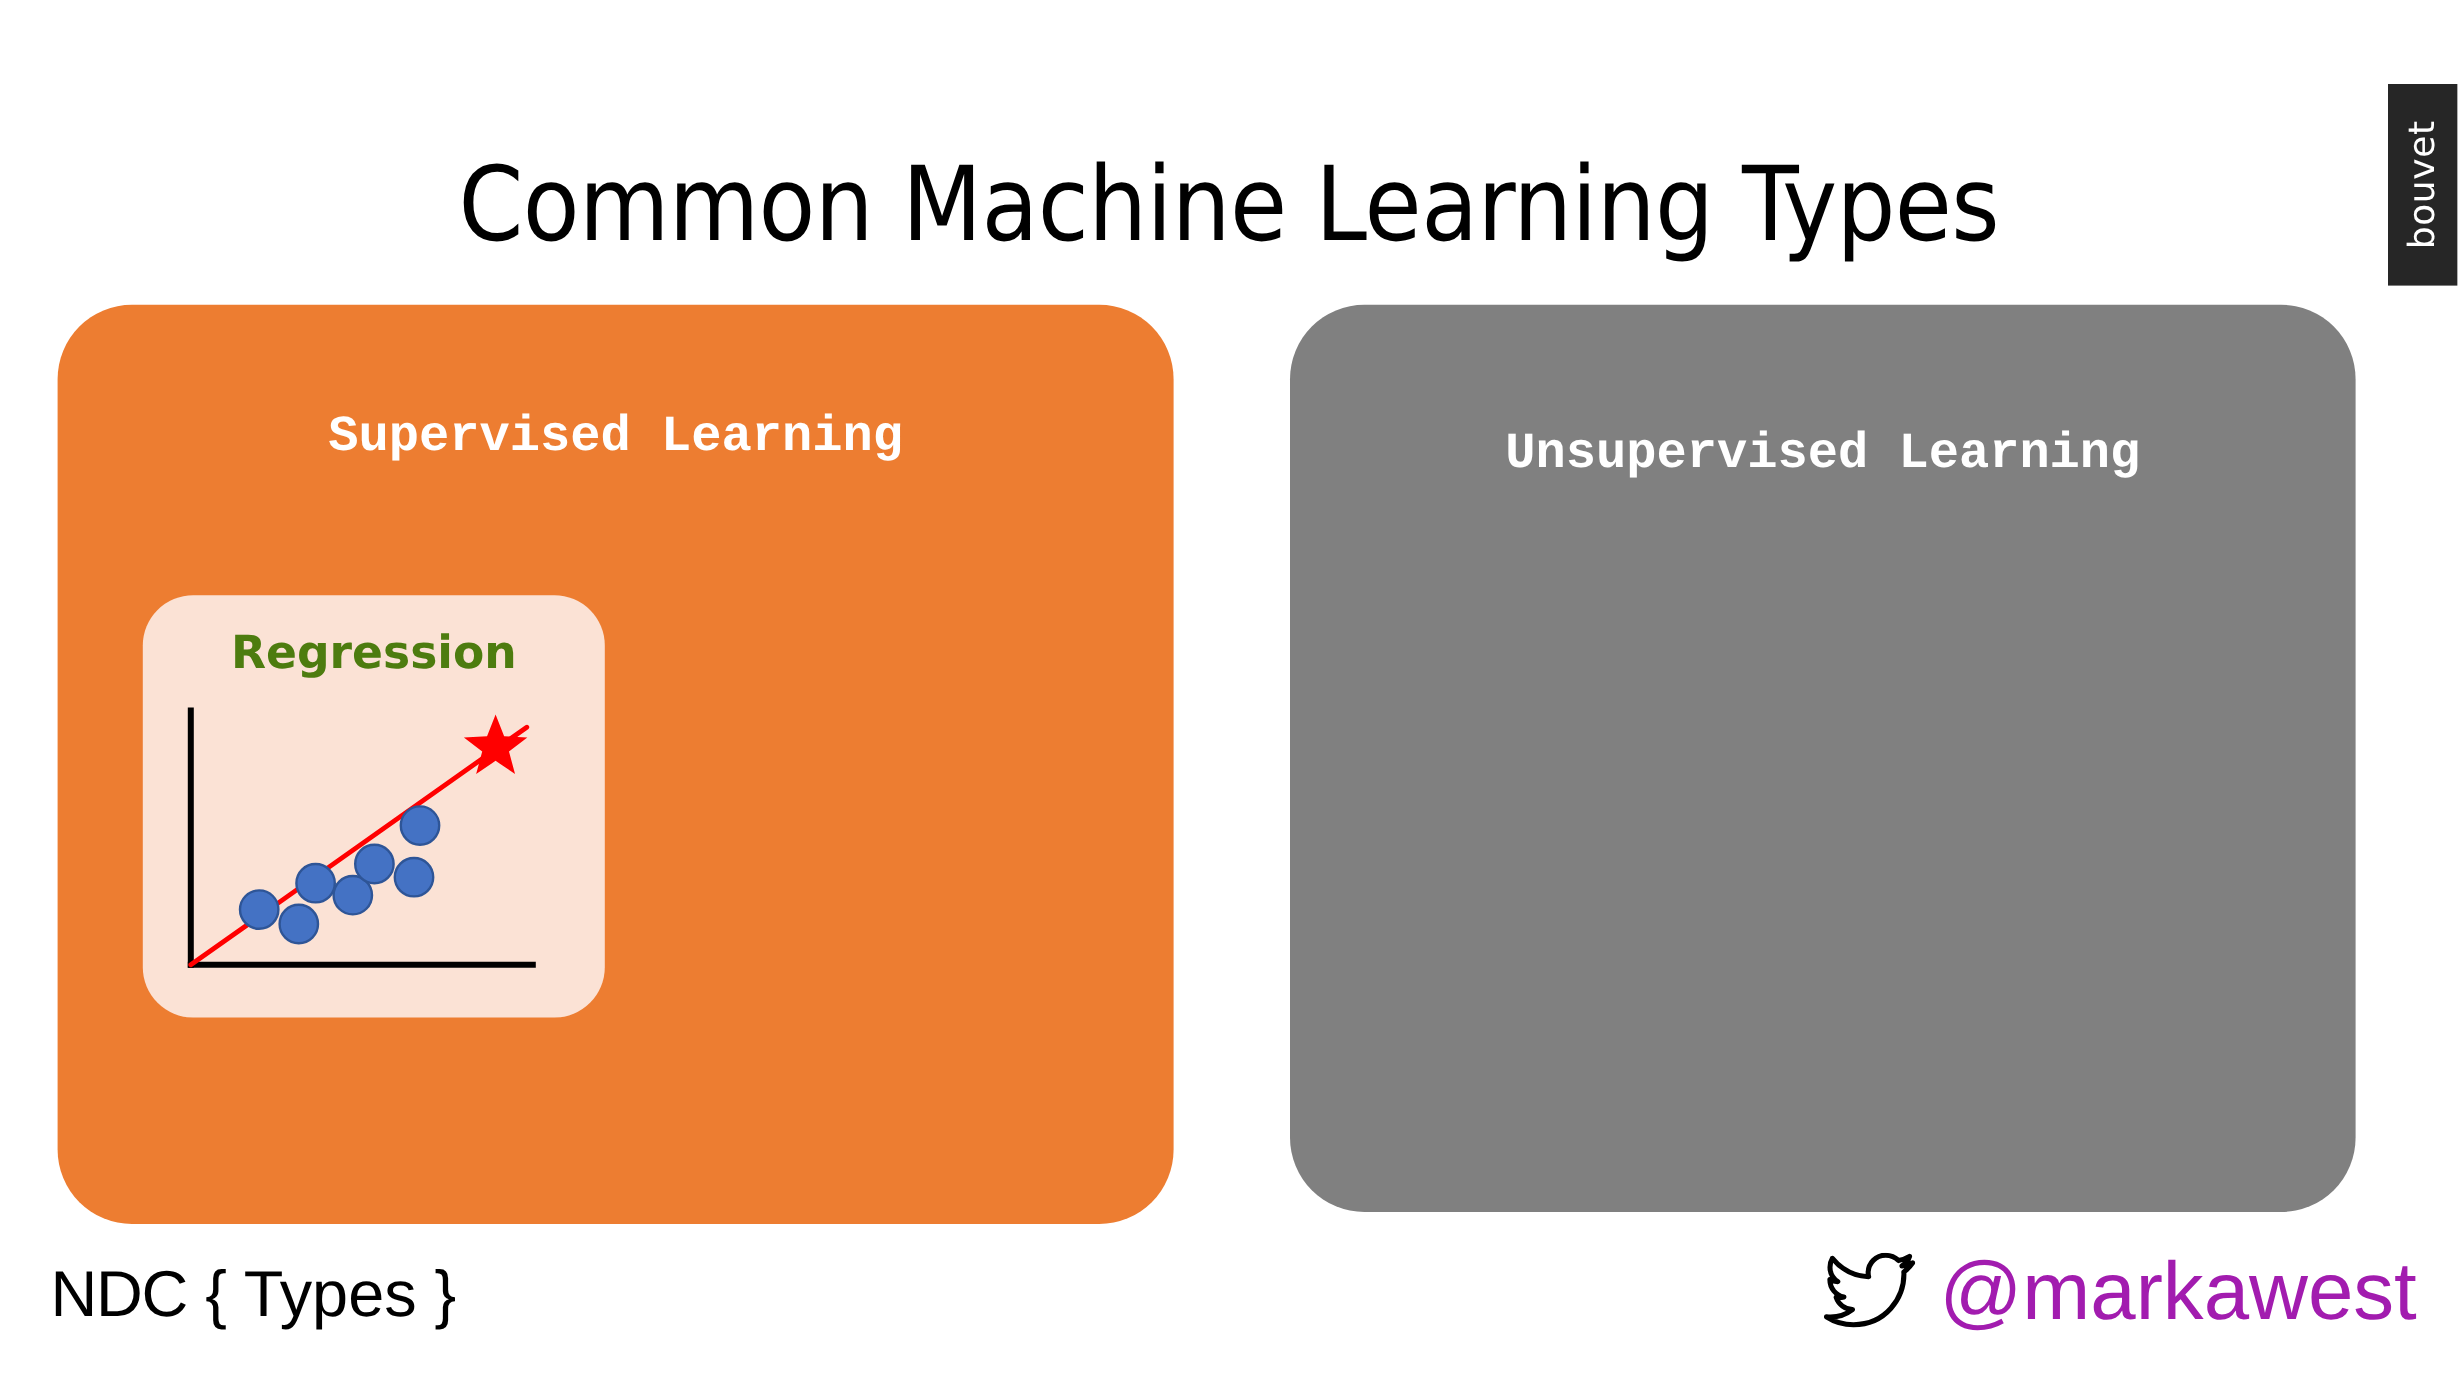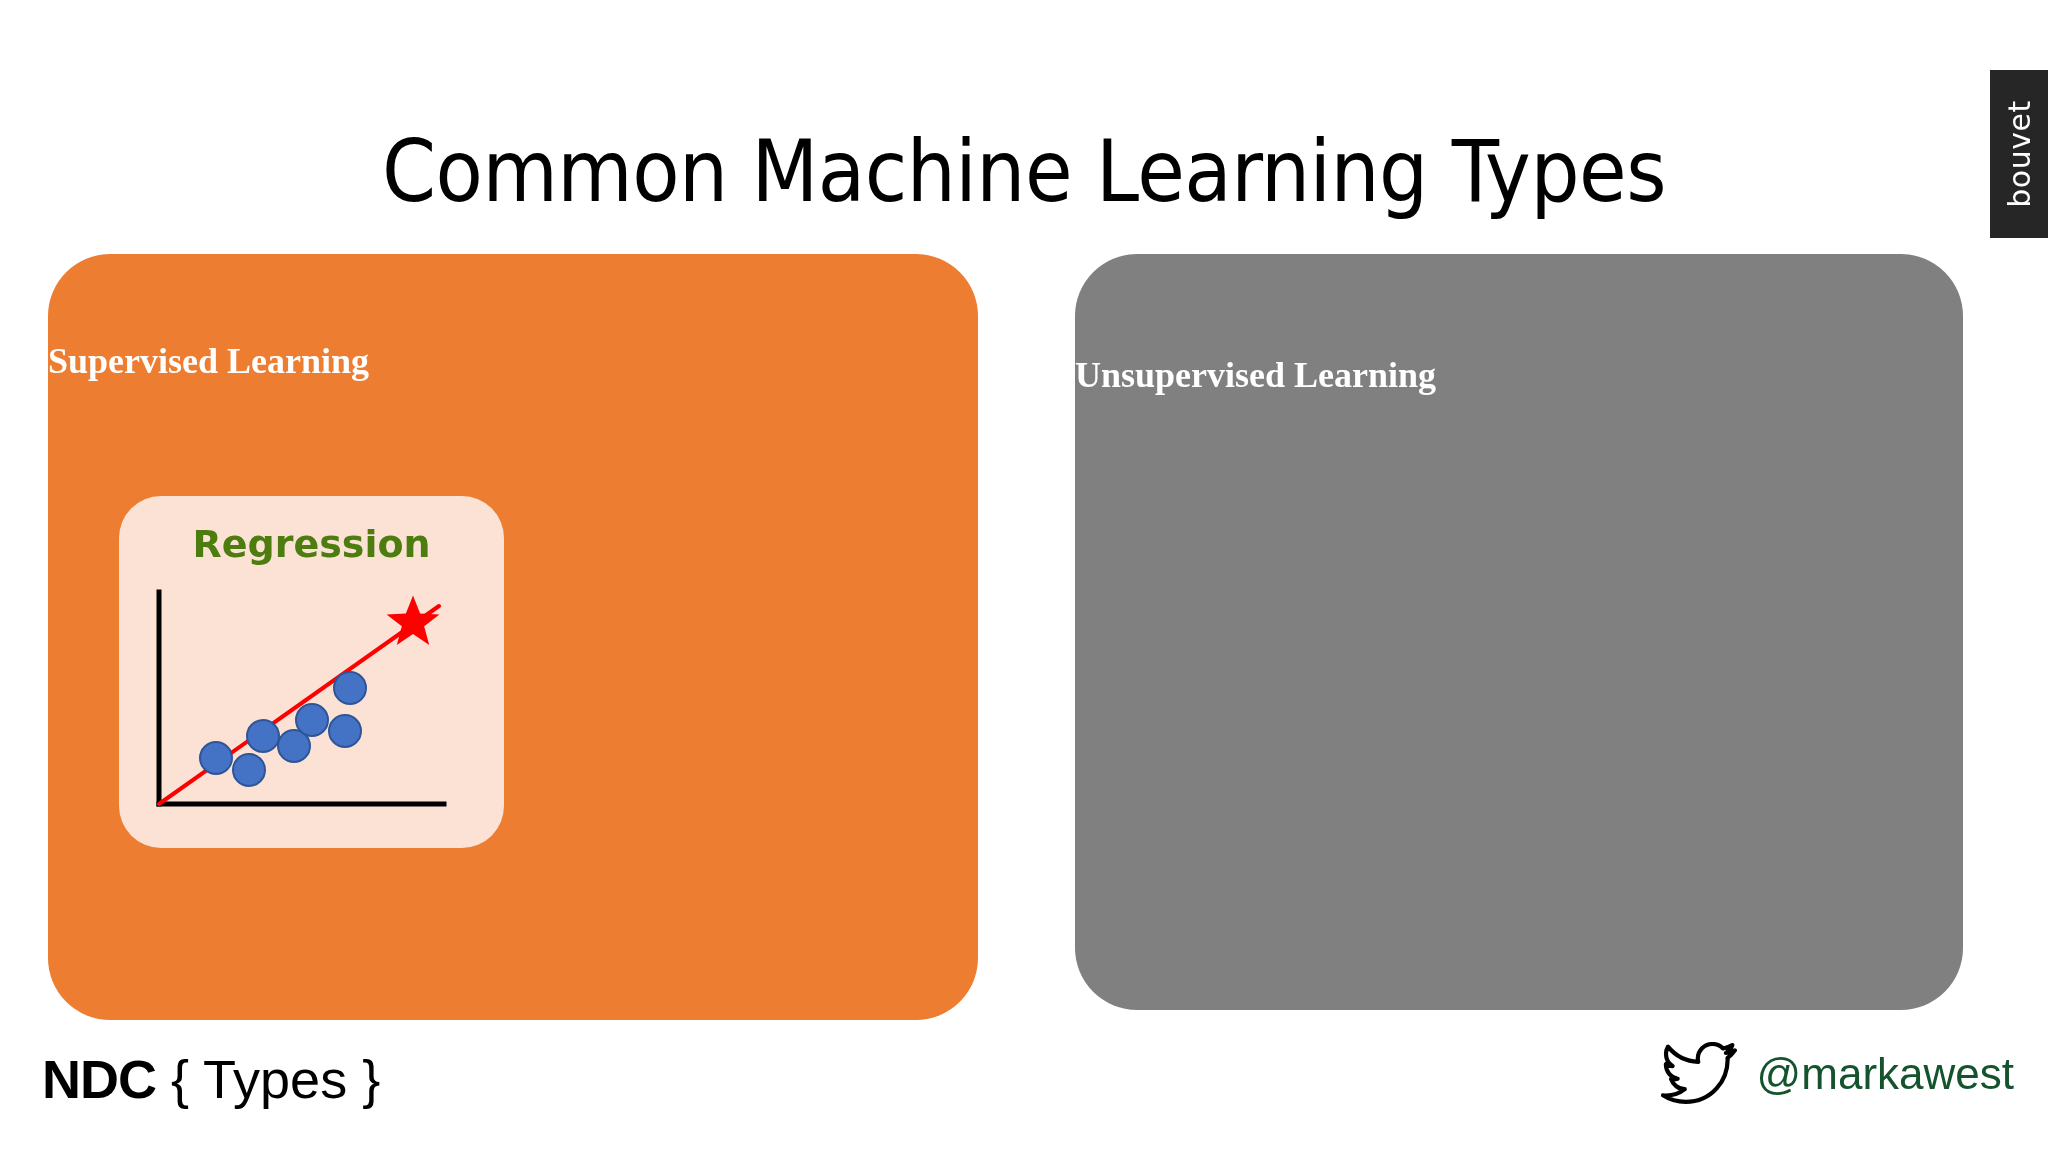--- a/index.html
+++ b/index.html
@@ -83,22 +83,23 @@
     left: 1075px;
     top: 254px;
     width: 888px;
     height: 756px;
     background: #808080;
   }
   .card-header {
     position: absolute;
     left: 0;
     width: 100%;
-    font-family: Liberation Serif, serif;
-    font-size: 36px;
+    text-align: center;
+    font-family: Liberation Mono, monospace;
+    font-size: 42px;
     font-weight: 700;
     color: #ffffff;
     white-space: nowrap;
   }
   .card-supervised .card-header { top: 86px; }
   .card-unsupervised .card-header { top: 100px; }
 
   
   .subcard {
     position: absolute;
@@ -135,38 +136,38 @@
   .footer-ndc {
     position: absolute;
     left: 42px;
     top: 1052px;
     font-family: "Liberation Sans", sans-serif;
     font-size: 54px;
     color: #000000;
     white-space: nowrap;
     line-height: 1;
   }
-  .footer-ndc .ndc-mark { font-weight: 700; letter-spacing: -1px; }
+  .footer-ndc .ndc-mark { font-weight: 400; letter-spacing: -1px; }
   .footer-ndc .ndc-city { font-weight: 400; letter-spacing: 0px; }
 
   .footer-twitter {
     position: absolute;
     right: 34px;
     top: 1042px;
     display: flex;
     align-items: center;
     gap: 20px;
     white-space: nowrap;
   }
   .footer-twitter .twitter-icon { width: 76px; height: 64px; display: block; }
   .footer-twitter .handle {
     font-family: "Liberation Sans", sans-serif;
-    font-size: 44px;
+    font-size: 68px;
     font-weight: 400;
-    color: #14532d;
+    color: #a21caf;
     line-height: 1;
   }
 </style>
 </head>
 <body>
 
 <div class="slide">
 
   <div class="slide-title">Common Machine Learning Types</div>
 

